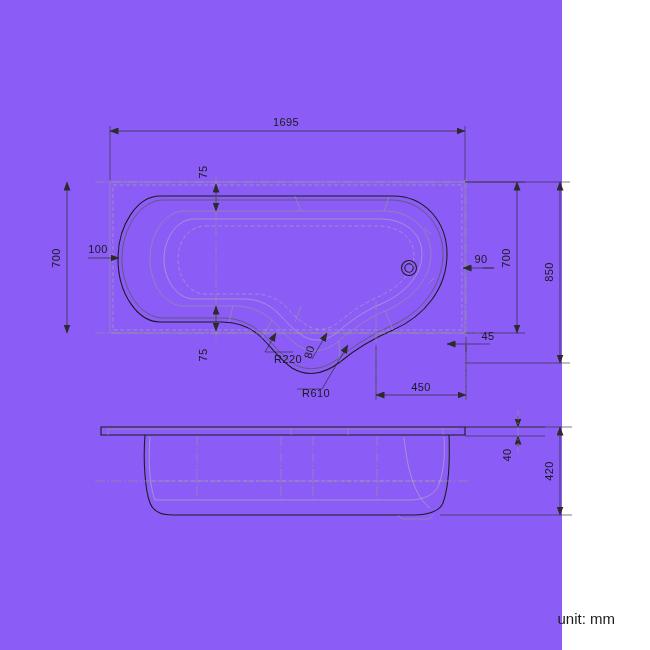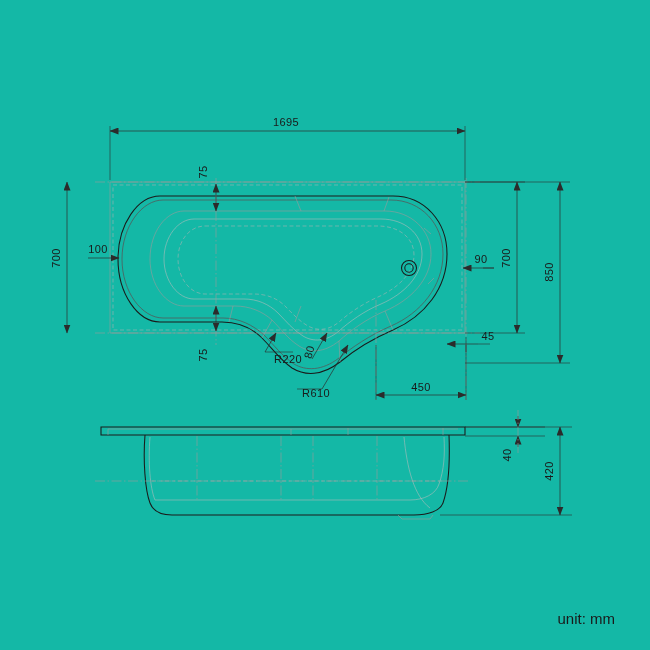--- a/index.html
+++ b/index.html
@@ -9,23 +9,23 @@
     background: #ffffff;
   }
   body {
     width: 650px;
     height: 650px;
     overflow: hidden;
     font-family: "Liberation Sans", sans-serif;
   }
   #drawing-root {
     position: relative;
-    width: 650px;
+    width: 562px;
     height: 650px;
-    background: #14b8a6;
+    background: #8b5cf6;
   }
   svg#cad {
     position: absolute;
     left: 0;
     top: 0;
     width: 650px;
     height: 650px;
     display: block;
   }
   .solid-dark  { fill: none; stroke: #1a1a1a; stroke-width: 1.05; }

